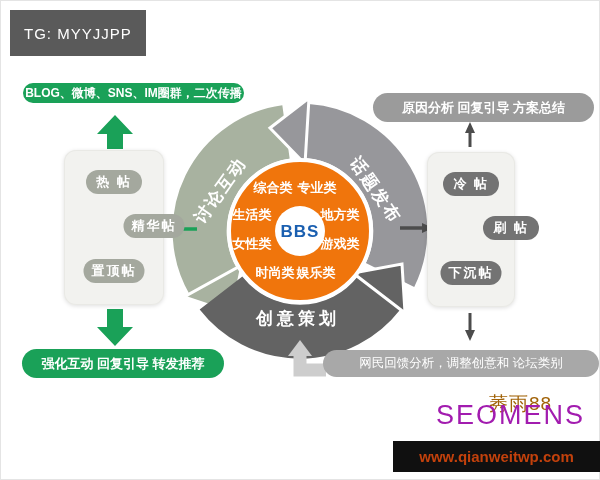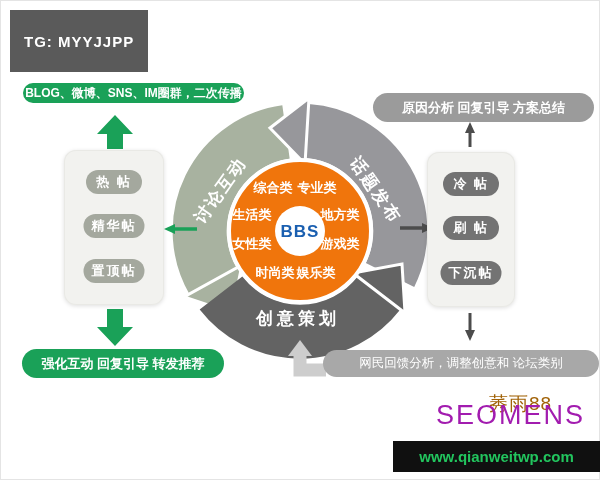--- a/index.html
+++ b/index.html
@@ -2,22 +2,22 @@
 <html><head>
 <meta charset="utf-8">
 <style>
   html,body{margin:0;padding:0;background:#fff;}
   .stage{
     position:relative;width:600px;height:480px;background:#ffffff;overflow:hidden;
     font-family:"Liberation Sans","DejaVu Sans",sans-serif;
     outline:1px solid #e4e4e4;outline-offset:-1px;
   }
   .badge{
-    position:absolute;left:10px;top:10px;height:38px;padding:12px 14px;
-    background:#5a5a5a;color:#fff;font-size:15px;font-weight:bold;letter-spacing:1px;
+    position:absolute;left:10px;top:10px;height:38px;padding:4px 14px;
+    background:#5a5a5a;color:#fff;font-size:15px;font-weight:normal;letter-spacing:1px;
     display:flex;align-items:center;justify-content:center;
   }
   .pill{
     position:absolute;color:#fff;border-radius:16px;font-weight:600;
     display:flex;align-items:center;justify-content:center;white-space:nowrap;
   }
   .pill.green{background:#1aa158;}
   .pill.gray{background:#9b9b9b;}
   .pill.gray2{background:#a8a8a8;}
   .p-spread{left:23px;top:83px;width:221px;height:20px;font-size:12px;}
@@ -31,34 +31,34 @@
   .panel.left{left:64px;top:150px;}
   .panel.right{left:427px;top:152px;width:88px;}
   .tag{
     position:absolute;left:50%;transform:translateX(-50%);
     min-width:56px;height:24px;padding:0 8px;border-radius:13px;box-sizing:border-box;
     color:#fff;font-weight:bold;font-size:13px;letter-spacing:2px;white-space:nowrap;
     display:flex;align-items:center;justify-content:center;
   }
   .panel.left .tag{background:#a4a89e;text-align:center;}
   .panel.right .tag{background:#737373;font-family:Liberation Serif, serif;}
-  .tag.t0{top:20px;} .tag.t1{top:64px;} .tag.t2{top:109px;}
+  .tag.t0{top:20px;} .tag.t1{top:64px;margin-left:40px;} .tag.t2{top:109px;}
   svg.gfx{position:absolute;left:0;top:0;}
   .arc-label{fill:#ffffff;font-size:17px;font-weight:bold;text-anchor:middle;letter-spacing:2px;}
   .ring-label{fill:#ffffff;font-size:13px;font-weight:bold;text-anchor:middle;}
   .bbs-label{fill:#1a5fb0;font-size:17px;font-weight:bold;text-anchor:middle;letter-spacing:1px;}
   .wm-brand{
     position:absolute;left:436px;top:400px;color:#a21caf;font-size:27px;letter-spacing:2px;
   }
   .wm-overlay{
     position:absolute;left:489px;top:391px;color:#a16207;font-size:19px;letter-spacing:1px;
   }
   .footer-bar{
     position:absolute;left:393px;top:441px;width:207px;height:31px;background:#101010;
-    color:#22c55e;font-size:15px;font-weight:bold;display:flex;align-items:center;justify-content:center;
+    color:#c2410c;font-size:15px;font-weight:bold;display:flex;align-items:center;justify-content:center;
   }
 </style>
 </head>
 <body>
 
 <div class="stage">
 
   <div class="badge">TG: MYYJJPP</div>
 
   <svg class="gfx" width="600" height="480" viewBox="0 0 600 480">

